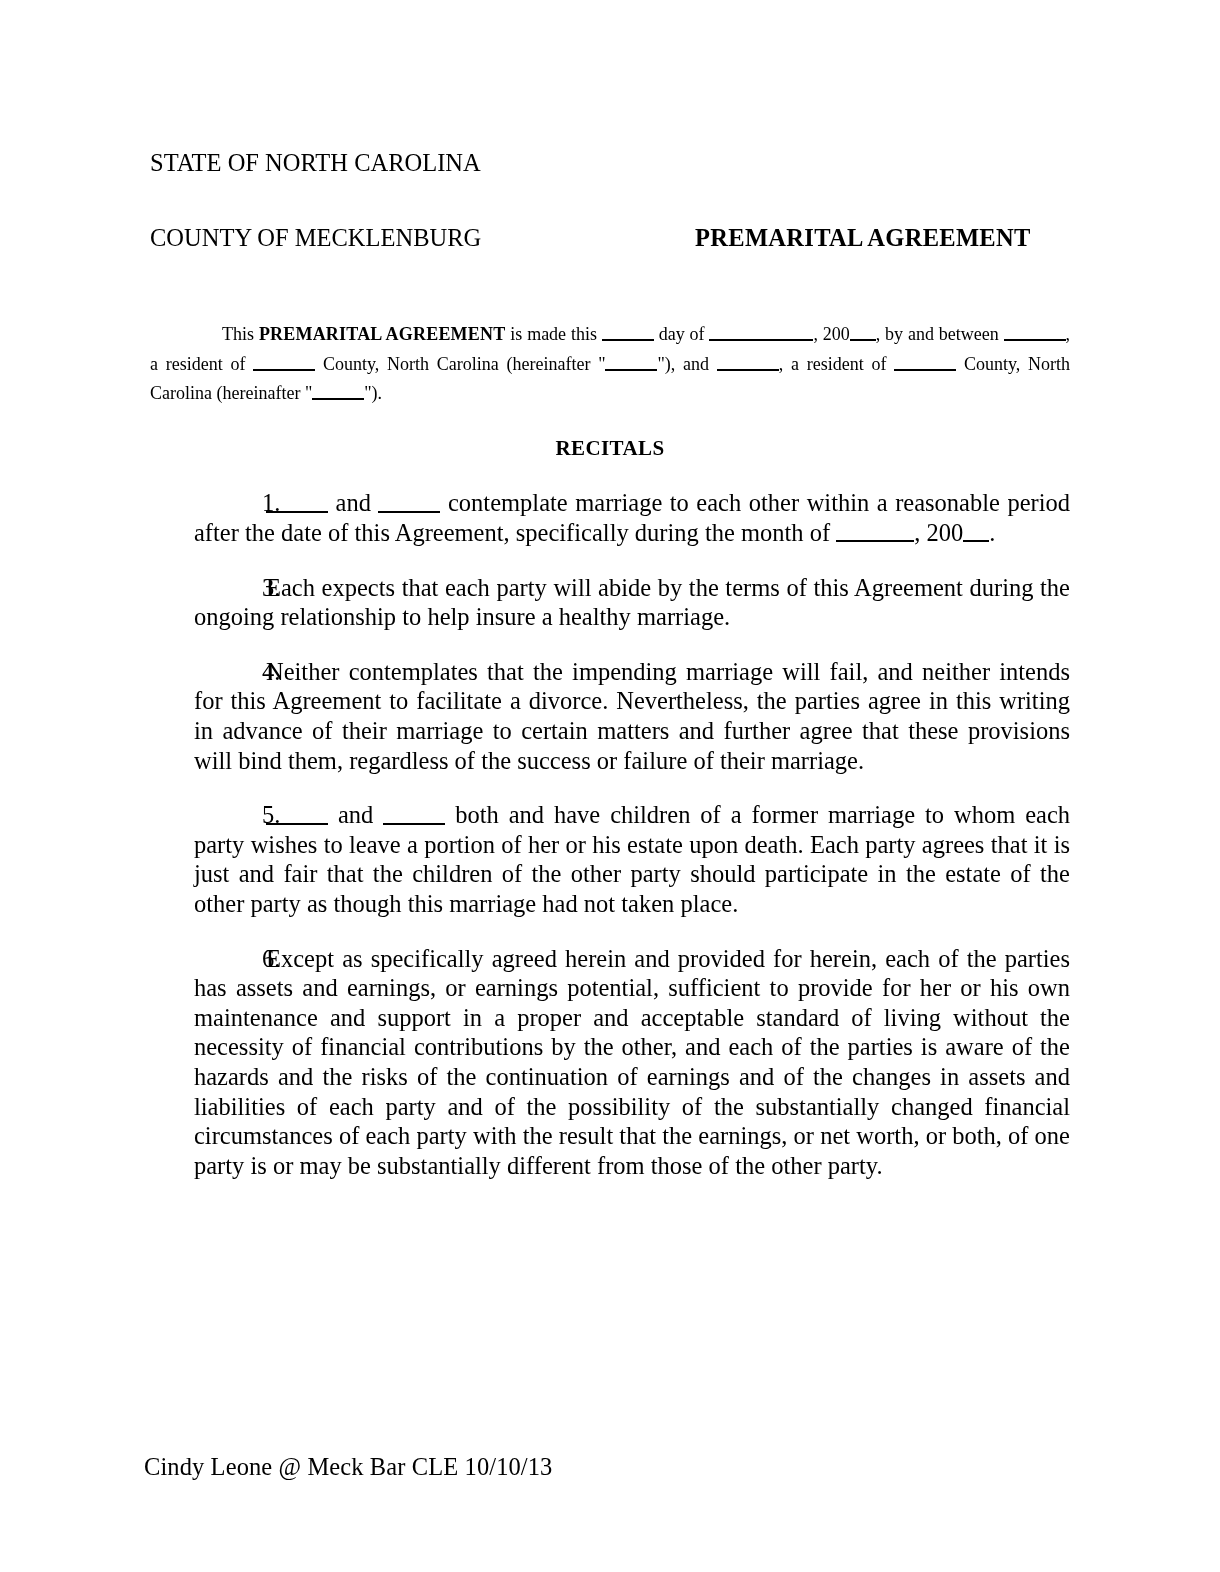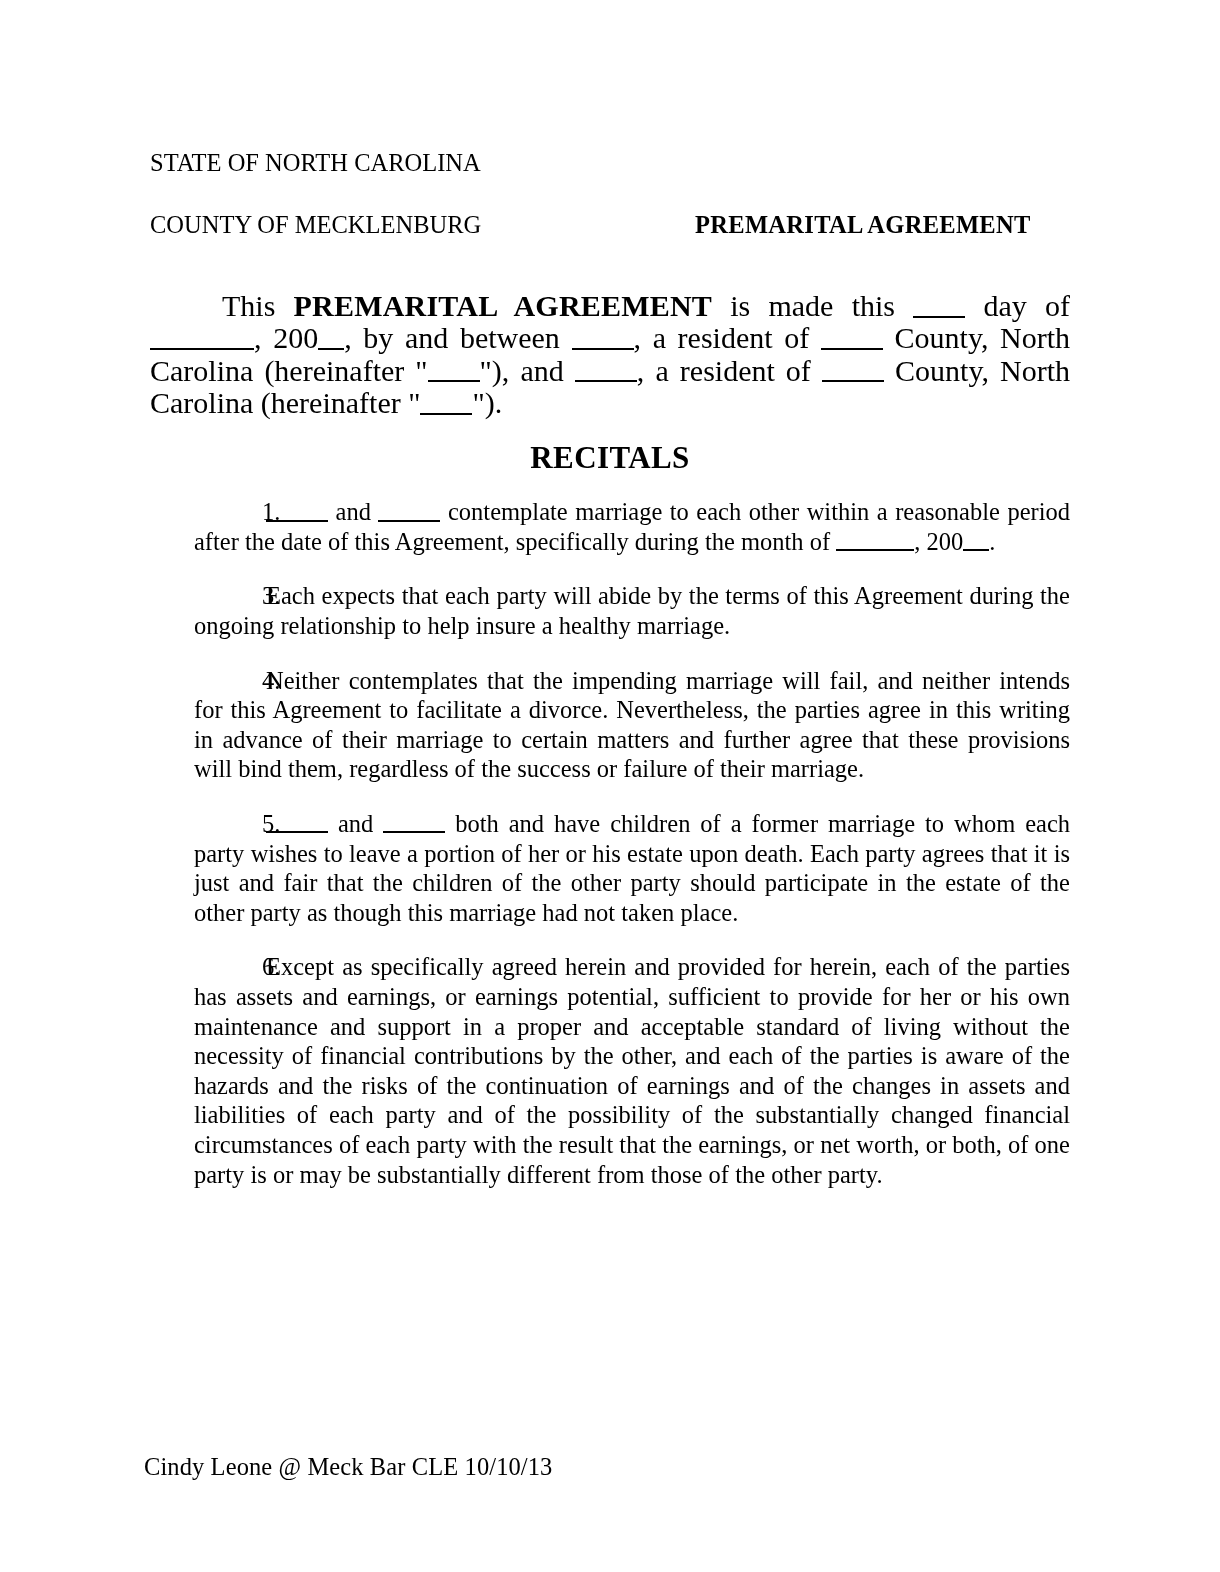--- a/index.html
+++ b/index.html
@@ -29,49 +29,49 @@
     top: 148px;
     width: 920px;
   }
   .hdr-row {
     position: relative;
     font-size: 24.5px;
     line-height: 29.5px;
   }
   .hdr-state { margin: 0; }
   .hdr-county-row {
-    margin-top: 32px;
+    margin-top: 45px;
     display: block;
     position: relative;
   }
   .hdr-county {
     display: inline-block;
   }
   .hdr-title {
     position: absolute;
     left: 545px;
     top: 0;
     font-weight: bold;
     letter-spacing: 0.3px;
     white-space: nowrap;
   }
   .intro {
-    margin-top: 49px;
-    font-size: 30px;
+    margin-top: 68px;
+    font-size: 18px;
     line-height: 29.6px;
     text-align: justify;
     text-justify: inter-word;
     text-indent: 72px;
   }
   .intro .b { font-weight: bold; letter-spacing: 0.2px; }
   .recitals-heading {
     margin-top: 25px;
     text-align: center;
     font-weight: bold;
-    font-size: 31px;
+    font-size: 21px;
     line-height: 29.5px;
     letter-spacing: 0.4px;
   }
   .item {
     margin-top: 25px;
     font-size: 24.5px;
     line-height: 29.6px;
     text-align: justify;
     text-justify: inter-word;
     position: relative;

